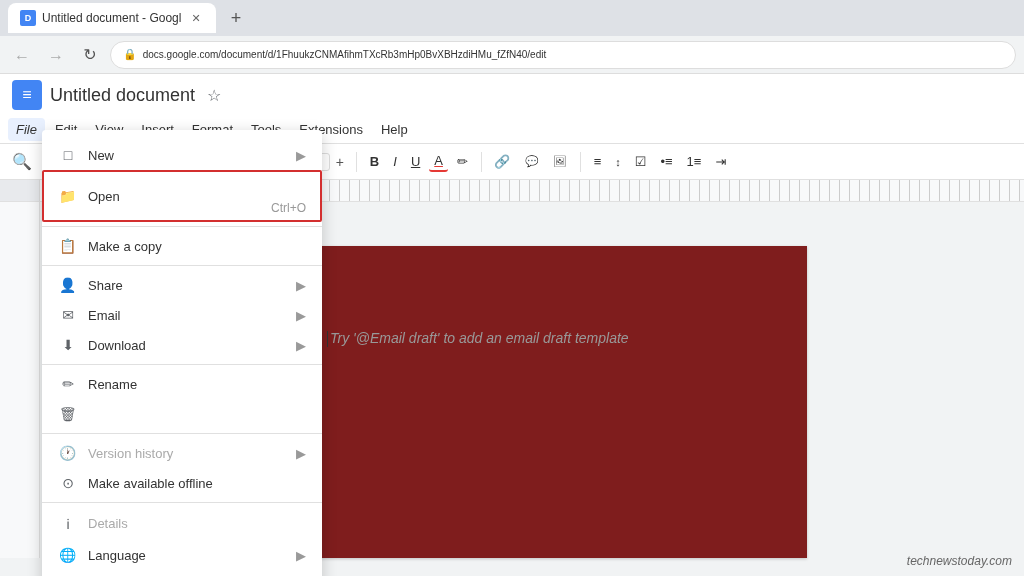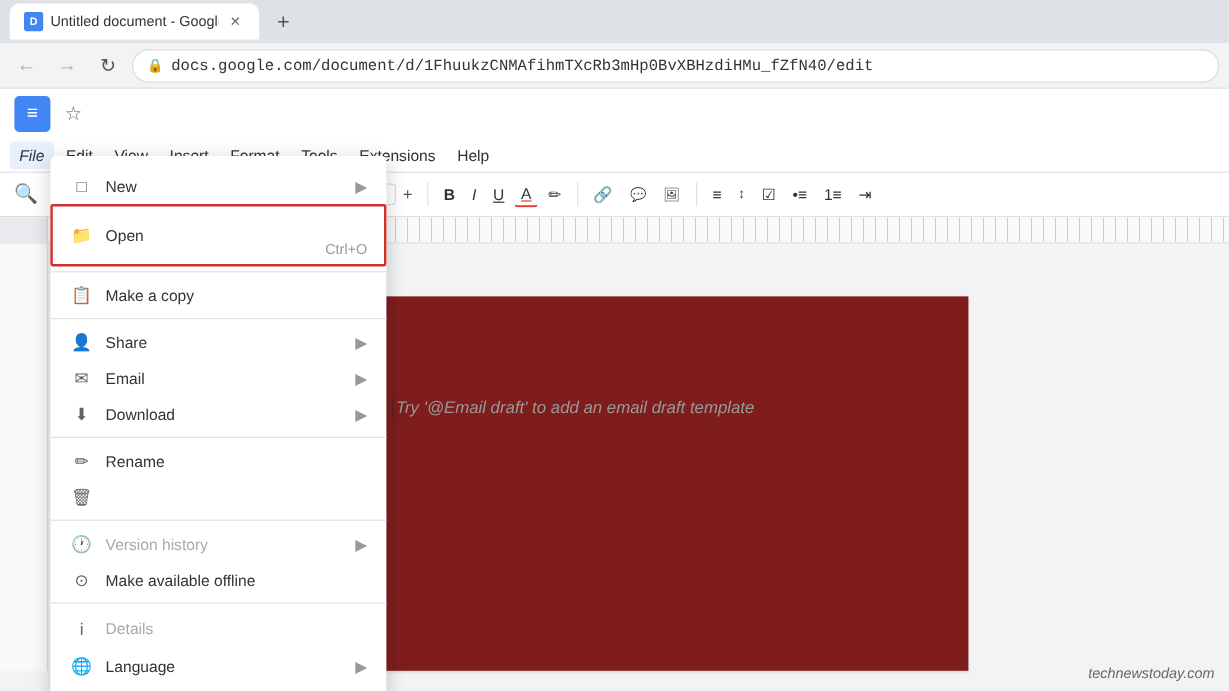--- a/index.html
+++ b/index.html
@@ -305,30 +305,31 @@
     <span>←</span>
   </div>
   <div class="nav-btn disabled">
     <span>→</span>
   </div>
   <div class="nav-btn">
     <span>↻</span>
   </div>
   <div class="url-bar">
     <span class="url-lock">🔒</span>
-    <span style="font-size:13px;color:#333;font-family:Liberation Mono, monospace;">docs.google.com/document/d/1FhuukzCNMAfihmTXcRb3mHp0BvXBHzdiHMu_fZfN40/edit</span>
+    <span style="font-size:10px;color:#333;">docs.google.com/document/d/1FhuukzCNMAfihmTXcRb3mHp0BvXBHzdiHMu_fZfN40/edit</span>
   </div>
 </div>
 
 <div class="docs-header">
 
   <div class="docs-title-bar">
     <div class="docs-logo">
       <span style="font-size:16px;">≡</span>
     </div>
+    <span class="docs-title">Untitled document</span>
     <span class="star-icon">☆</span>
   </div>
 
   <div class="menu-bar">
     <div class="menu-item active">File</div>
     <div class="menu-item">Edit</div>
     <div class="menu-item">View</div>
     <div class="menu-item">Insert</div>
     <div class="menu-item">Format</div>
     <div class="menu-item">Tools</div>

